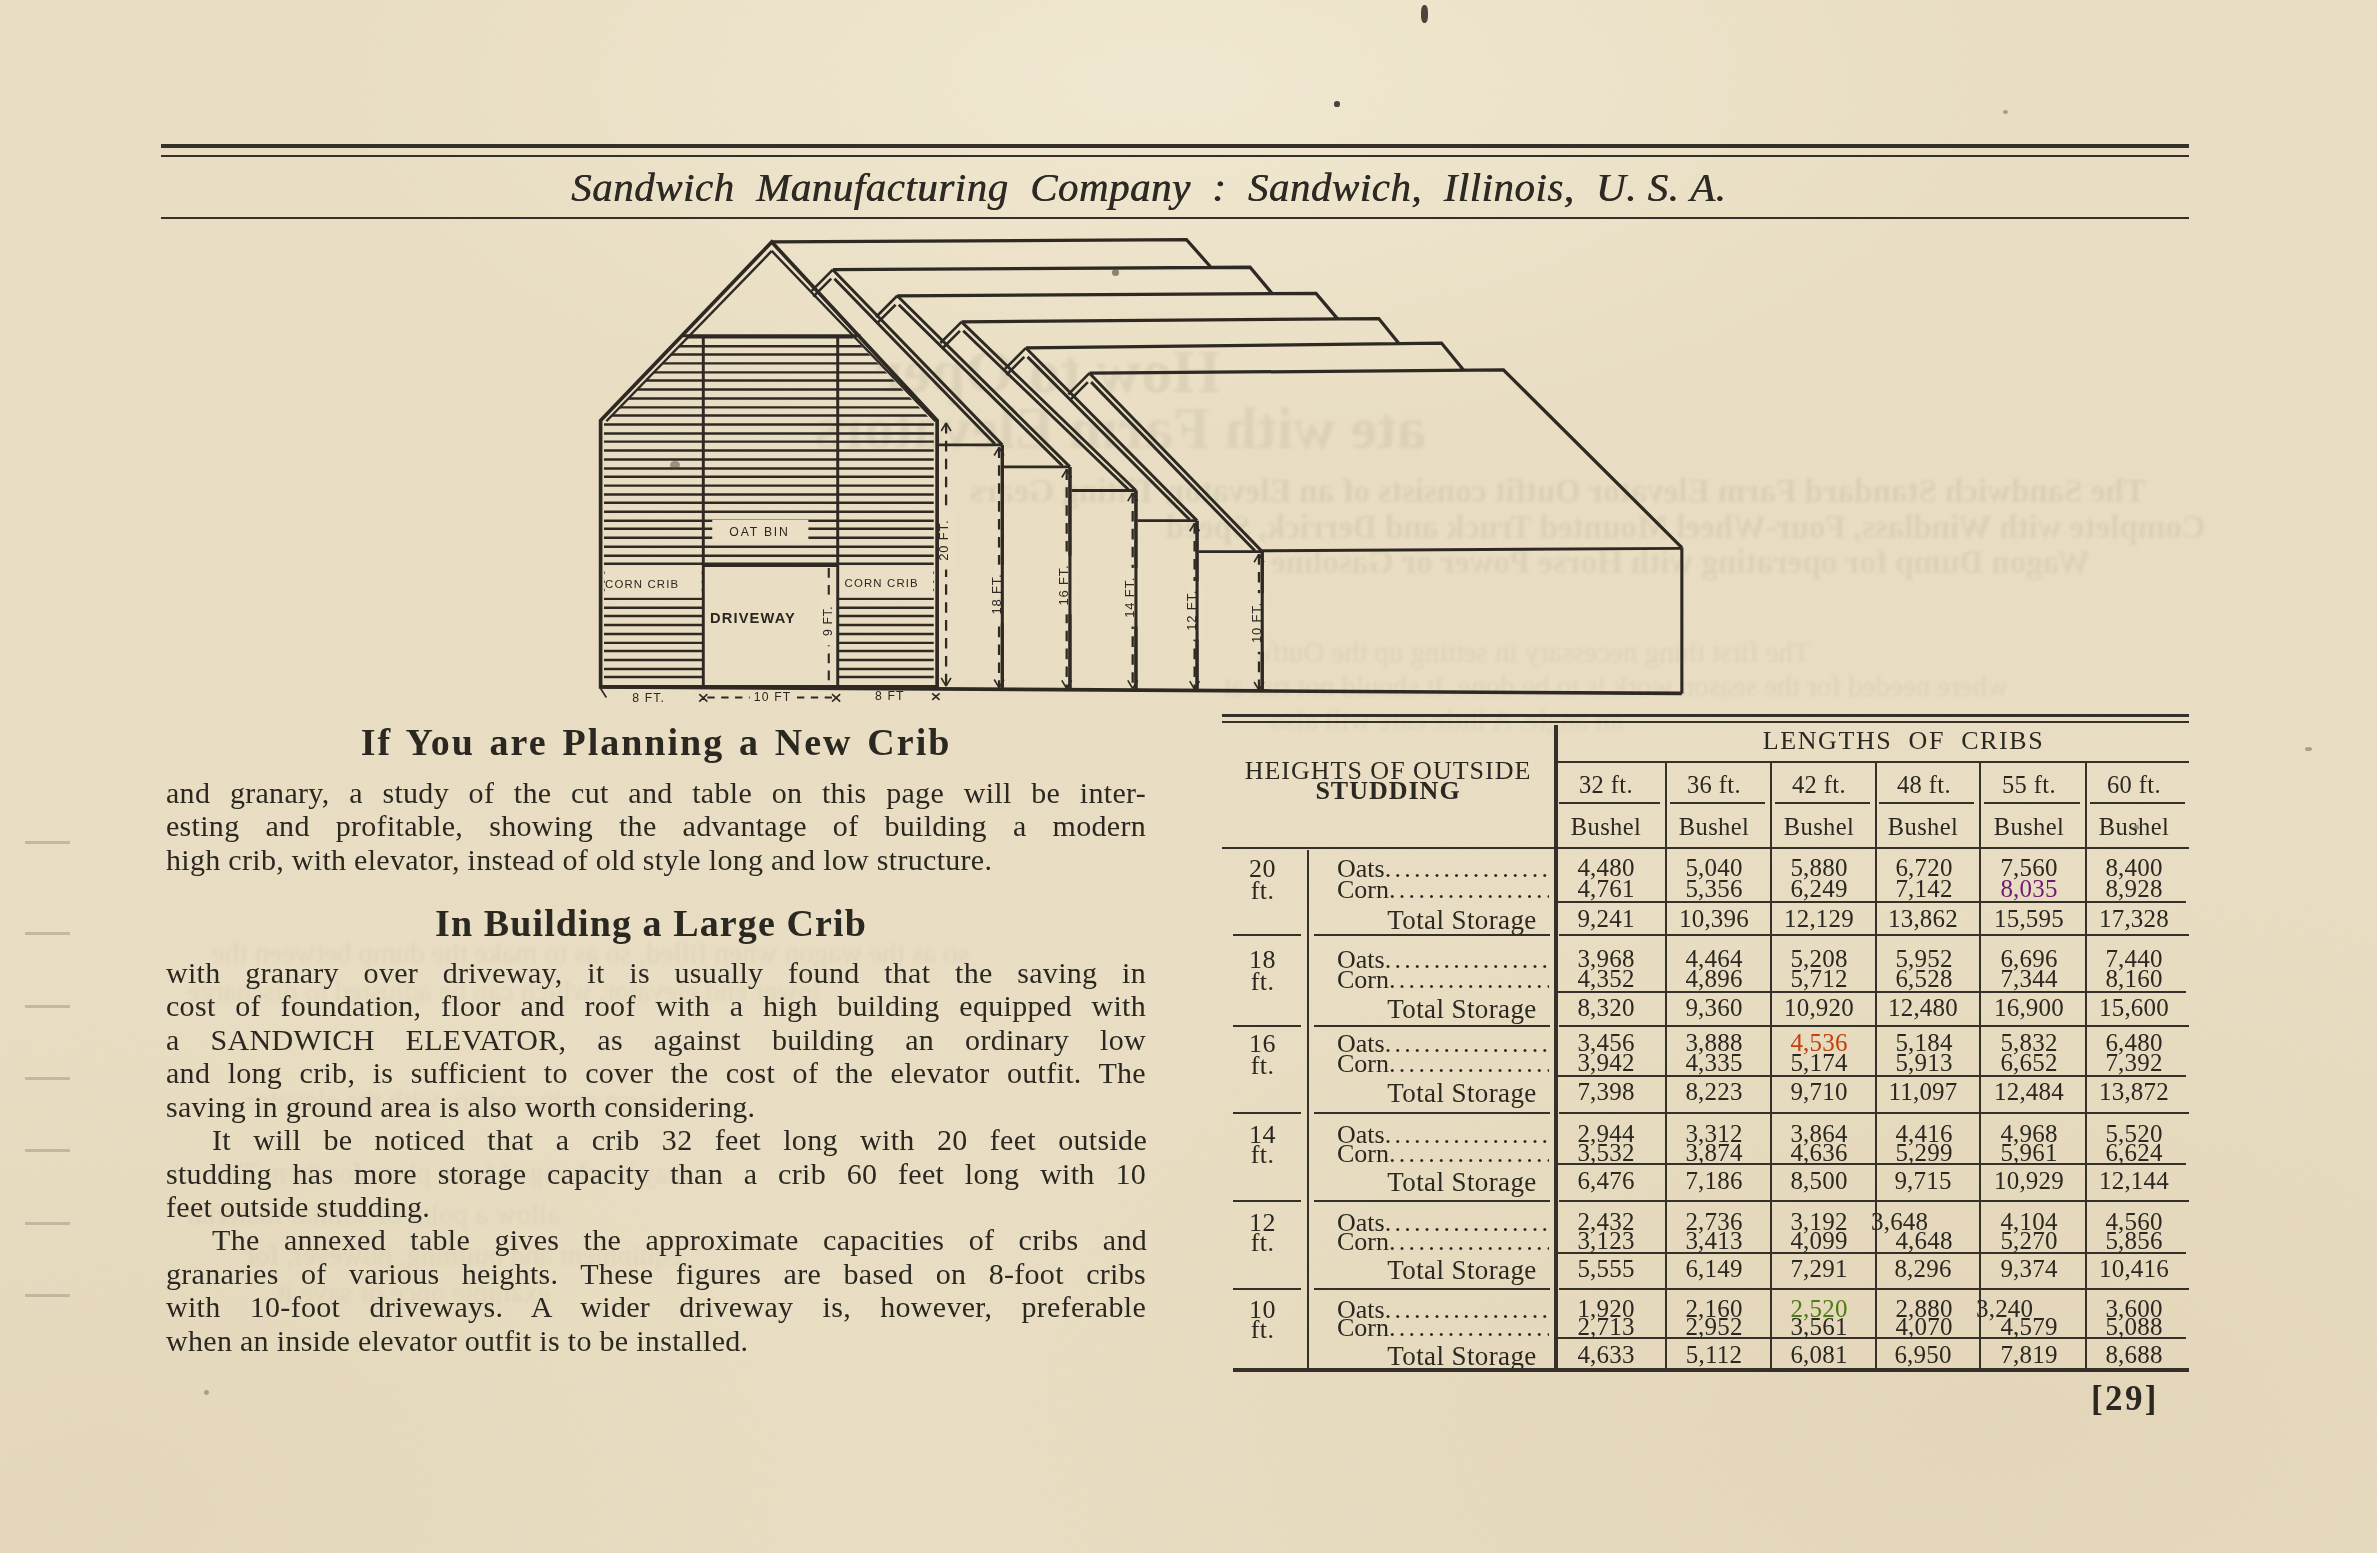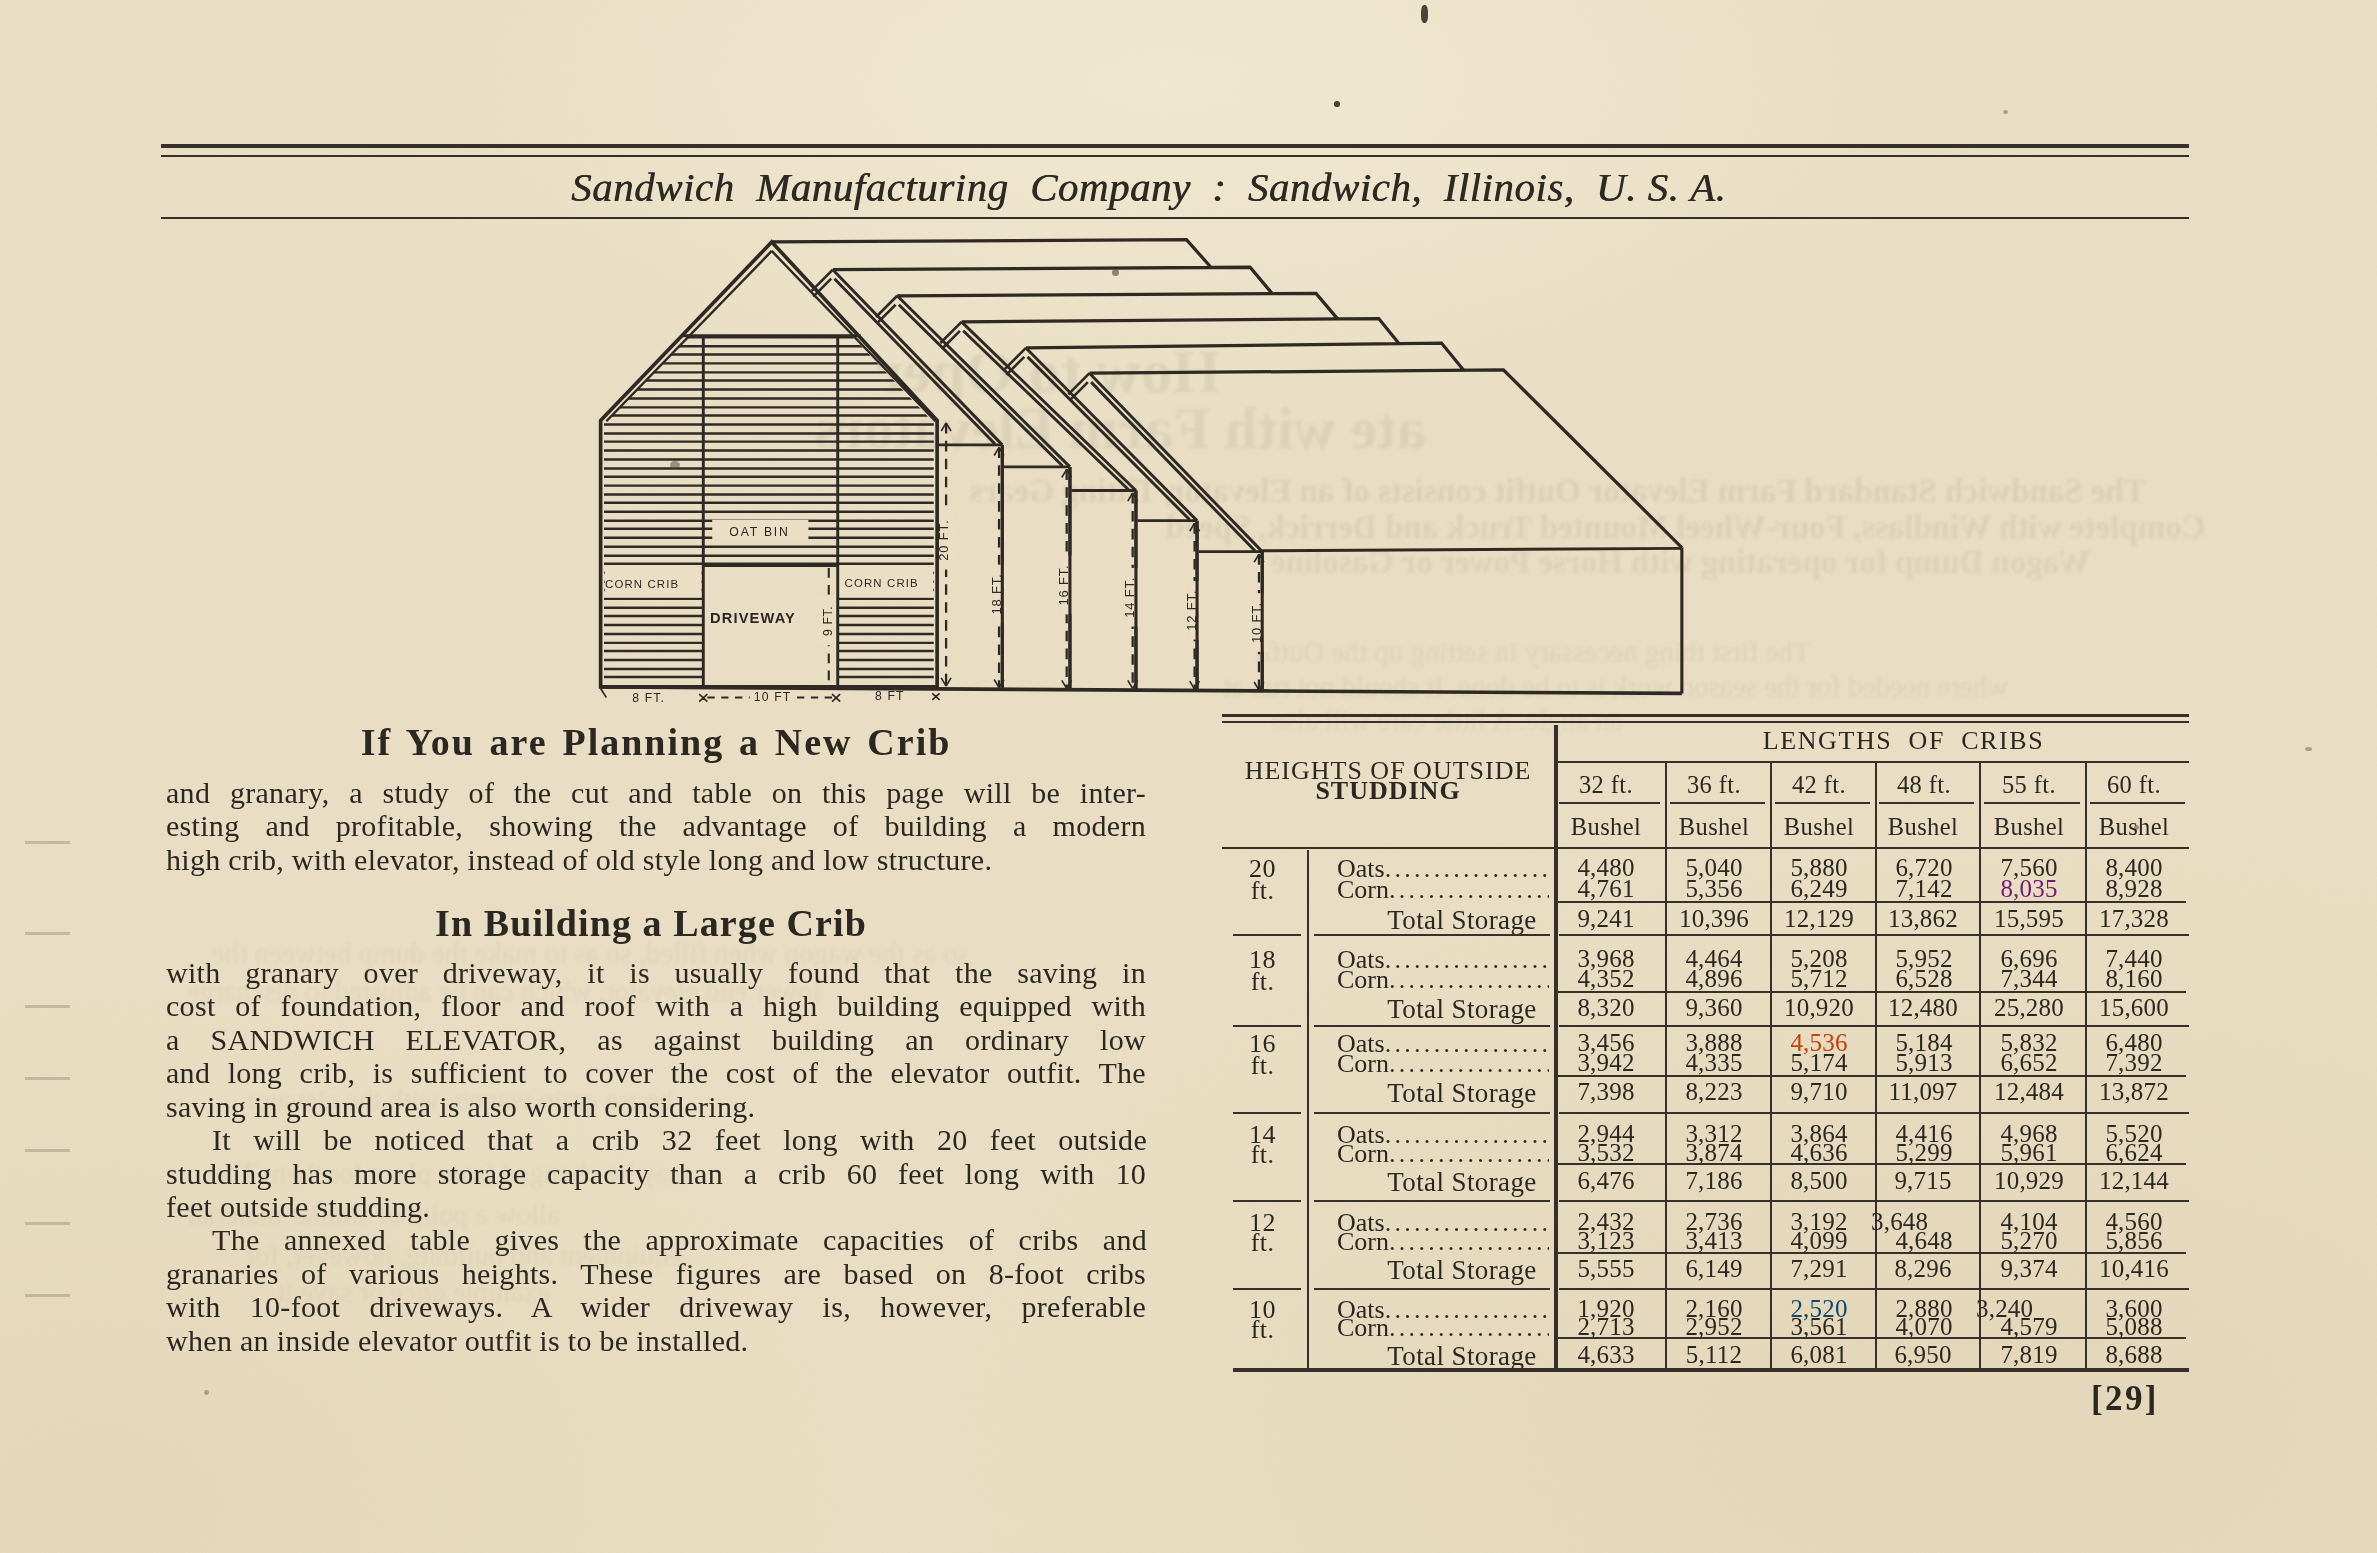--- a/index.html
+++ b/index.html
@@ -260,21 +260,21 @@
 <div class="abs" style="left:1976px;top:965px;width:106px;text-align:center;font-size:25px;font-weight:normal;letter-spacing:0.2px;color:#2b2822;white-space:nowrap;">7,344</div>
 <div class="abs" style="left:2081px;top:965px;width:106px;text-align:center;font-size:25px;font-weight:normal;letter-spacing:0.2px;color:#2b2822;white-space:nowrap;">8,160</div>
 
 <div class="rule" style="left:1558px;top:991px;width:628px;height:1.8px;background:#35312a;"></div>
 
 <div class="abs" style="left:1356px;top:994px;width:212px;text-align:center;font-size:27px;font-weight:normal;letter-spacing:0.4px;color:#2b2822;white-space:nowrap;">Total Storage</div>
 <div class="abs" style="left:1549px;top:994px;width:114px;text-align:center;font-size:25px;font-weight:normal;letter-spacing:0.2px;color:#2b2822;white-space:nowrap;">8,320</div>
 <div class="abs" style="left:1657px;top:994px;width:114px;text-align:center;font-size:25px;font-weight:normal;letter-spacing:0.2px;color:#2b2822;white-space:nowrap;">9,360</div>
 <div class="abs" style="left:1762px;top:994px;width:114px;text-align:center;font-size:25px;font-weight:normal;letter-spacing:0.2px;color:#2b2822;white-space:nowrap;">10,920</div>
 <div class="abs" style="left:1866px;top:994px;width:114px;text-align:center;font-size:25px;font-weight:normal;letter-spacing:0.2px;color:#2b2822;white-space:nowrap;">12,480</div>
-<div class="abs" style="left:1972px;top:994px;width:114px;text-align:center;font-size:25px;font-weight:normal;letter-spacing:0.2px;color:#2b2822;white-space:nowrap;">25,280</div>
+<div class="abs" style="left:1972px;top:994px;width:114px;text-align:center;font-size:25px;font-weight:normal;letter-spacing:0.2px;color:#2b2822;white-space:nowrap;">16,900</div>
 <div class="abs" style="left:2077px;top:994px;width:114px;text-align:center;font-size:25px;font-weight:normal;letter-spacing:0.2px;color:#2b2822;white-space:nowrap;">15,600</div>
 
 <div class="rule" style="left:1233px;top:1025px;width:68px;height:2.1px;background:#35312a;"></div>
 <div class="rule" style="left:1314px;top:1025px;width:236px;height:2.1px;background:#35312a;"></div>
 <div class="rule" style="left:1559px;top:1025px;width:630px;height:2.1px;background:#35312a;"></div>
 
 <div class="abs" style="left:1230px;top:1029px;width:65px;text-align:center;font-size:26px;font-weight:normal;letter-spacing:0.4px;color:#2b2822;white-space:nowrap;">16</div>
 <div class="abs" style="left:1230px;top:1051px;width:65px;text-align:center;font-size:26px;font-weight:normal;letter-spacing:0.4px;color:#2b2822;white-space:nowrap;">ft.</div>
 <div class="abs" style="left:1337px;top:1029px;width:212px;overflow:hidden;font-size:26px;color:#2b2822;white-space:nowrap;">Oats<span style="letter-spacing:3.3px;">..............................</span></div>
 <div class="abs" style="left:1553px;top:1029px;width:106px;text-align:center;font-size:25px;font-weight:normal;letter-spacing:0.2px;color:#2b2822;white-space:nowrap;">3,456</div>
@@ -365,21 +365,21 @@
 
 <div class="rule" style="left:1233px;top:1288px;width:68px;height:2.1px;background:#35312a;"></div>
 <div class="rule" style="left:1314px;top:1288px;width:236px;height:2.1px;background:#35312a;"></div>
 <div class="rule" style="left:1559px;top:1288px;width:630px;height:2.1px;background:#35312a;"></div>
 
 <div class="abs" style="left:1230px;top:1295px;width:65px;text-align:center;font-size:26px;font-weight:normal;letter-spacing:0.4px;color:#2b2822;white-space:nowrap;">10</div>
 <div class="abs" style="left:1230px;top:1315px;width:65px;text-align:center;font-size:26px;font-weight:normal;letter-spacing:0.4px;color:#2b2822;white-space:nowrap;">ft.</div>
 <div class="abs" style="left:1337px;top:1295px;width:212px;overflow:hidden;font-size:26px;color:#2b2822;white-space:nowrap;">Oats<span style="letter-spacing:3.3px;">..............................</span></div>
 <div class="abs" style="left:1553px;top:1295px;width:106px;text-align:center;font-size:25px;font-weight:normal;letter-spacing:0.2px;color:#2b2822;white-space:nowrap;">1,920</div>
 <div class="abs" style="left:1661px;top:1295px;width:106px;text-align:center;font-size:25px;font-weight:normal;letter-spacing:0.2px;color:#2b2822;white-space:nowrap;">2,160</div>
-<div class="abs" style="left:1766px;top:1295px;width:106px;text-align:center;font-size:25px;font-weight:normal;letter-spacing:0.2px;color:#0c4a6e;white-space:nowrap;">2,520</div>
+<div class="abs" style="left:1766px;top:1295px;width:106px;text-align:center;font-size:25px;font-weight:normal;letter-spacing:0.2px;color:#4d7c0f;white-space:nowrap;">2,520</div>
 <div class="abs" style="left:1871px;top:1295px;width:106px;text-align:center;font-size:25px;font-weight:normal;letter-spacing:0.2px;color:#2b2822;white-space:nowrap;">2,880</div>
 <div class="abs" style="left:1976px;top:1295px;width:106px;font-size:25px;font-weight:normal;letter-spacing:0.2px;color:#2b2822;white-space:nowrap;">3,240</div>
 <div class="abs" style="left:2081px;top:1295px;width:106px;text-align:center;font-size:25px;font-weight:normal;letter-spacing:0.2px;color:#2b2822;white-space:nowrap;">3,600</div>
 <div class="abs" style="left:1337px;top:1313px;width:212px;overflow:hidden;font-size:26px;color:#2b2822;white-space:nowrap;">Corn<span style="letter-spacing:3.3px;">..............................</span></div>
 <div class="abs" style="left:1553px;top:1313px;width:106px;text-align:center;font-size:25px;font-weight:normal;letter-spacing:0.2px;color:#2b2822;white-space:nowrap;">2,713</div>
 <div class="abs" style="left:1661px;top:1313px;width:106px;text-align:center;font-size:25px;font-weight:normal;letter-spacing:0.2px;color:#2b2822;white-space:nowrap;">2,952</div>
 <div class="abs" style="left:1766px;top:1313px;width:106px;text-align:center;font-size:25px;font-weight:normal;letter-spacing:0.2px;color:#2b2822;white-space:nowrap;">3,561</div>
 <div class="abs" style="left:1871px;top:1313px;width:106px;text-align:center;font-size:25px;font-weight:normal;letter-spacing:0.2px;color:#2b2822;white-space:nowrap;">4,070</div>
 <div class="abs" style="left:1976px;top:1313px;width:106px;text-align:center;font-size:25px;font-weight:normal;letter-spacing:0.2px;color:#2b2822;white-space:nowrap;">4,579</div>
 <div class="abs" style="left:2081px;top:1313px;width:106px;text-align:center;font-size:25px;font-weight:normal;letter-spacing:0.2px;color:#2b2822;white-space:nowrap;">5,088</div>

